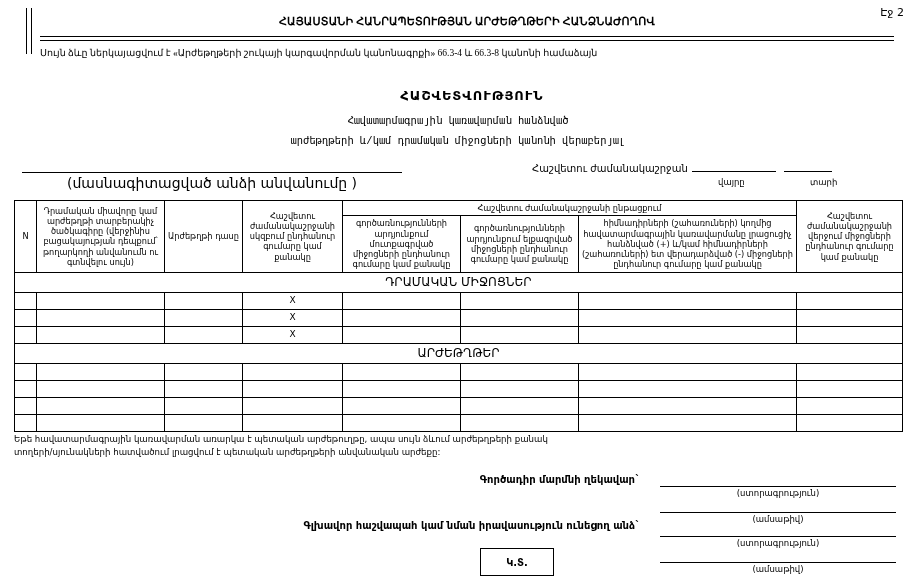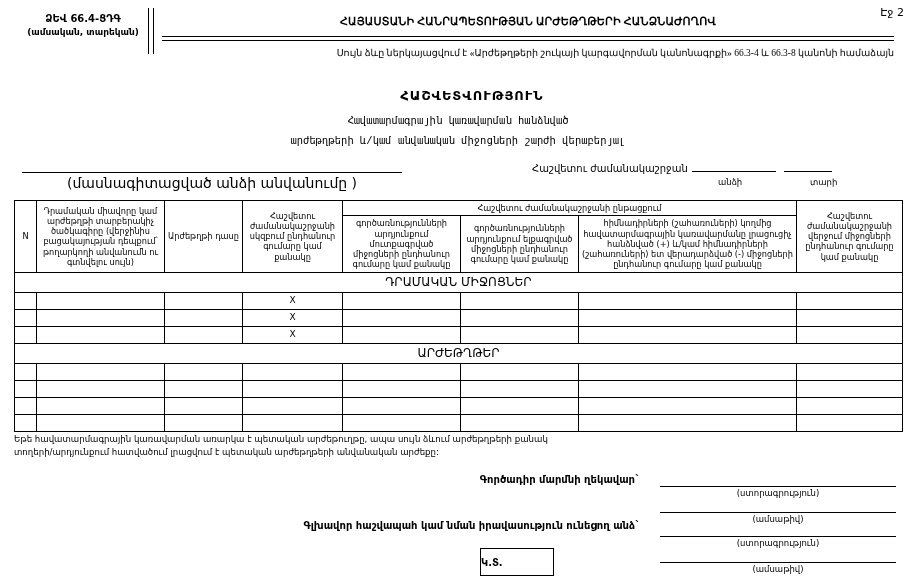--- a/index.html
+++ b/index.html
@@ -72,21 +72,21 @@
     letter-spacing: 0.2px;
     padding-top: 7px;
   }
   .dbl-horiz {
     margin-top: 8px;
     border-top: 1px solid #000;
     border-bottom: 1px solid #000;
     height: 3px;
   }
   .legal-note {
-    text-align: right;
+    text-align: left;
     font-size: 9.5px;
     padding-top: 6px;
   }
   
   .doc-title {
     position: absolute;
     top: 88px;
     left: 14px;
     width: 916px;
     text-align: center;
@@ -216,61 +216,58 @@
   }
   .stamp {
     position: absolute;
     left: 480px;
     top: 548px;
     width: 72px;
     height: 26px;
     border: 1px solid #000;
     display: flex;
     align-items: center;
+    justify-content: center;
     font-size: 10px;
     font-weight: bold;
   }
 </style>
 </head>
 <body>
 
 <div class="page">
 
   <div class="page-num">Էջ 2</div>
 
   <div class="header">
     <div class="header-row">
-      <div class="form-code">
-        <div>ՁԵՎ 66.4-ՑԴԳ</div>
-        <div class="sub">(ամսական, տարեկան)</div>
-      </div>
       <div class="dbl-vert"></div>
       <div class="header-right">
         <div class="org-title">ՀԱՅԱՍՏԱՆԻ ՀԱՆՐԱՊԵՏՈՒԹՅԱՆ ԱՐԺԵԹՂԹԵՐԻ ՀԱՆՁՆԱԺՈՂՈՎ</div>
         <div class="dbl-horiz"></div>
         <div class="legal-note">Սույն ձևը ներկայացվում է «Արժեթղթերի շուկայի կարգավորման կանոնագրքի» 66.3-4 և 66.3-8 կանոնի համաձայն</div>
       </div>
     </div>
   </div>
 
   <div class="doc-title">ՀԱՇՎԵՏՎՈՒԹՅՈՒՆ</div>
   <div class="doc-sub">
     <div>Հավատարմագրային կառավարման հանձնված</div>
-    <div>արժեթղթերի և/կամ անվանական միջոցների շարժի վերաբերյալ</div>
+    <div>արժեթղթերի և/կամ դրամական միջոցների կանոնի վերաբերյալ</div>
   </div>
 
   <div class="meta-row">
     <div class="meta-left">
       <div class="line"></div>
       <div class="cap">(մասնագիտացված անձի անվանումը )</div>
     </div>
     <div class="meta-right">
       <span class="lbl">Հաշվետու ժամանակաշրջան</span><span class="fill1"></span><span class="fill2"></span>
       <div class="caps">
-        <span class="c1">անձի</span>
+        <span class="c1">վայրը</span>
         <span class="c2">տարի</span>
       </div>
     </div>
   </div>
 
   <table class="main">
     <colgroup>
       <col style="width:22px">
       <col style="width:128px">
       <col style="width:78px">
@@ -372,21 +369,21 @@
         <td></td>
         <td></td>
         <td></td>
         <td></td>
       </tr>
     </tbody>
   </table>
 
   <div class="footnote">
     <div>Եթե հավատարմագրային կառավարման առարկա է պետական արժեթուղթը, ապա սույն ձևում արժեթղթերի քանակ</div>
-    <div>տողերի/արդյունքում հատվածում լրացվում է պետական արժեթղթերի անվանական արժեքը:</div>
+    <div>տողերի/սյունակների հատվածում լրացվում է պետական արժեթղթերի անվանական արժեքը:</div>
   </div>
 
   <div class="sig-label" style="left:420px; top:474px; width:220px;">Գործադիր մարմնի ղեկավար`</div>
   <div class="sig-line" style="left:660px; top:486px; width:236px;"></div>
   <div class="sig-cap" style="left:660px; top:488px; width:236px;">(ստորագրություն)</div>
   <div class="sig-line" style="left:660px; top:512px; width:236px;"></div>
   <div class="sig-cap" style="left:660px; top:514px; width:236px;">(ամսաթիվ)</div>
 
   <div class="sig-label" style="left:250px; top:520px; width:390px;">Գլխավոր հաշվապահ կամ նման իրավասություն ունեցող անձ`</div>
   <div class="sig-line" style="left:660px; top:536px; width:236px;"></div>

